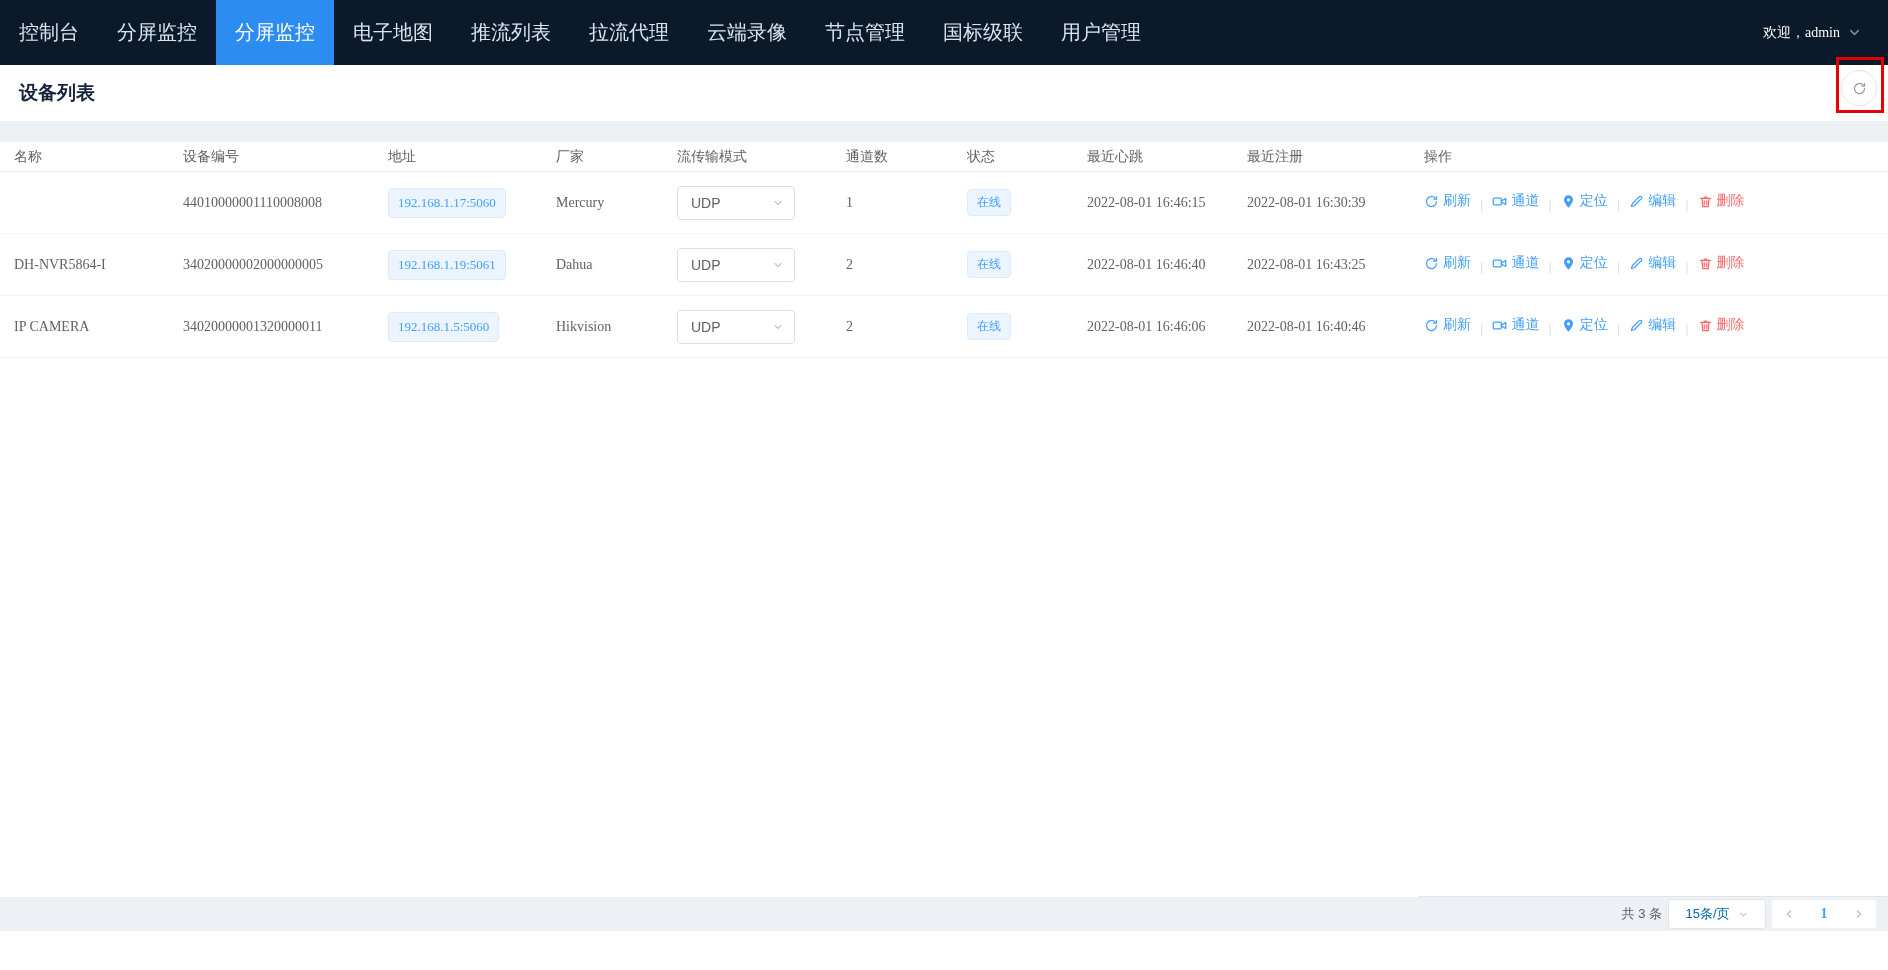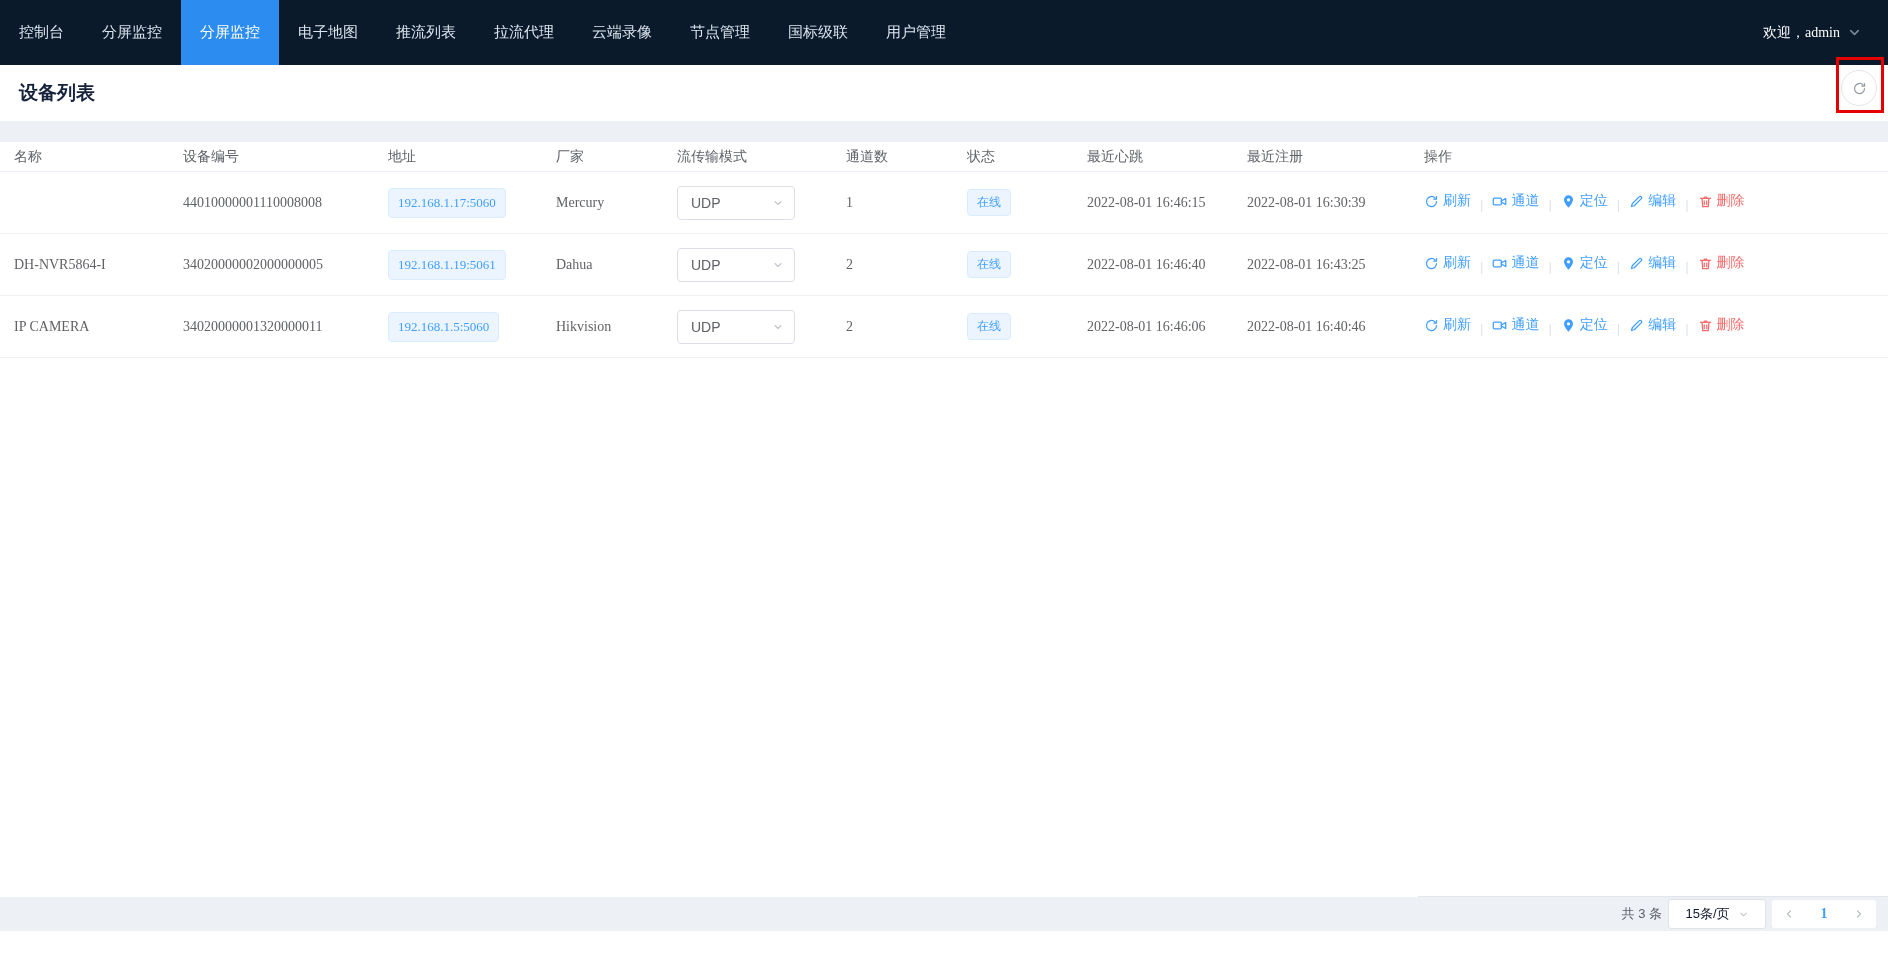--- a/index.html
+++ b/index.html
@@ -5,21 +5,21 @@
   html,body{margin:0;padding:0;}
   body{
     width:1888px;height:970px;position:relative;overflow:hidden;
     background:#ffffff;font-family:"Liberation Sans",sans-serif;
     -webkit-font-smoothing:antialiased;
   }
 
   
   .nav{position:absolute;top:0;left:0;right:0;height:65px;background:#0a1a2b;display:flex;align-items:stretch;z-index:2;}
   .tabs{display:flex;align-items:stretch;}
-  .tab{display:flex;align-items:center;padding:8px 19px;font-size:15px;color:#dbe3ee;cursor:pointer;white-space:nowrap;}
+  .tab{display:flex;align-items:center;padding:8px 19px;font-size:20px;color:#dbe3ee;cursor:pointer;white-space:nowrap;}
   .tab.active{background:#2d8cf0;color:#ffffff;}
   .welcome{margin-left:auto;display:flex;align-items:center;gap:7px;padding-right:26px;color:#ffffff;font-size:14px;cursor:pointer;}
   .welcome .uname{font-family:"Liberation Serif",serif;}
 
   
   .titlebar{position:absolute;top:65px;left:0;right:0;height:56px;background:#ffffff;}
   .page-title{position:absolute;left:19px;top:65px;height:56px;line-height:56px;margin:0;
     font-size:19px;font-weight:700;color:#17233d;}
   .refresh-circle{position:absolute;left:1841px;top:70px;width:36px;height:36px;border-radius:50%;
     border:1px solid #e2e5ea;background:#fff;color:#959ba4;display:flex;align-items:center;justify-content:center;
@@ -54,21 +54,21 @@
   .act.danger{color:#f56c6c;}
   .sep{color:#dfe4ea;margin:0 9px;font-size:13px;font-family:"Liberation Sans",sans-serif;}
   .ic{width:15px;height:15px;flex:0 0 auto;}
 
   
   .pagebar-line{position:absolute;top:896px;left:1418px;right:0;height:1px;background:#e2e6ea;}
   .pagebar{position:absolute;top:897px;left:0;right:0;height:34px;background:#edf0f4;
     display:flex;align-items:center;justify-content:flex-end;gap:6px;padding-right:12px;box-sizing:border-box;}
   .total{font-size:13px;color:#5a5e66;}
   .size-select{display:inline-flex;align-items:center;justify-content:center;gap:8px;width:96px;height:28px;
-    background:#fff;border:1px solid #e0e4e9;border-radius:3px;font-size:13px;color:#0f172a;cursor:pointer;}
+    background:#fff;border:1px solid #e0e4e9;border-radius:3px;font-size:13px;color:#0369a1;cursor:pointer;}
   .pager{display:inline-flex;align-items:center;width:104px;height:28px;background:#fff;border-radius:3px;}
   .pg{flex:1;display:flex;align-items:center;justify-content:center;height:100%;cursor:pointer;color:#b9bec7;}
   .pg.cur{color:#409eff;font-weight:700;font-size:14px;font-family:"Liberation Serif",serif;cursor:default;}
 
   svg{display:block;}
 </style>
 </head>
 <body>
 
 <header class="nav">

